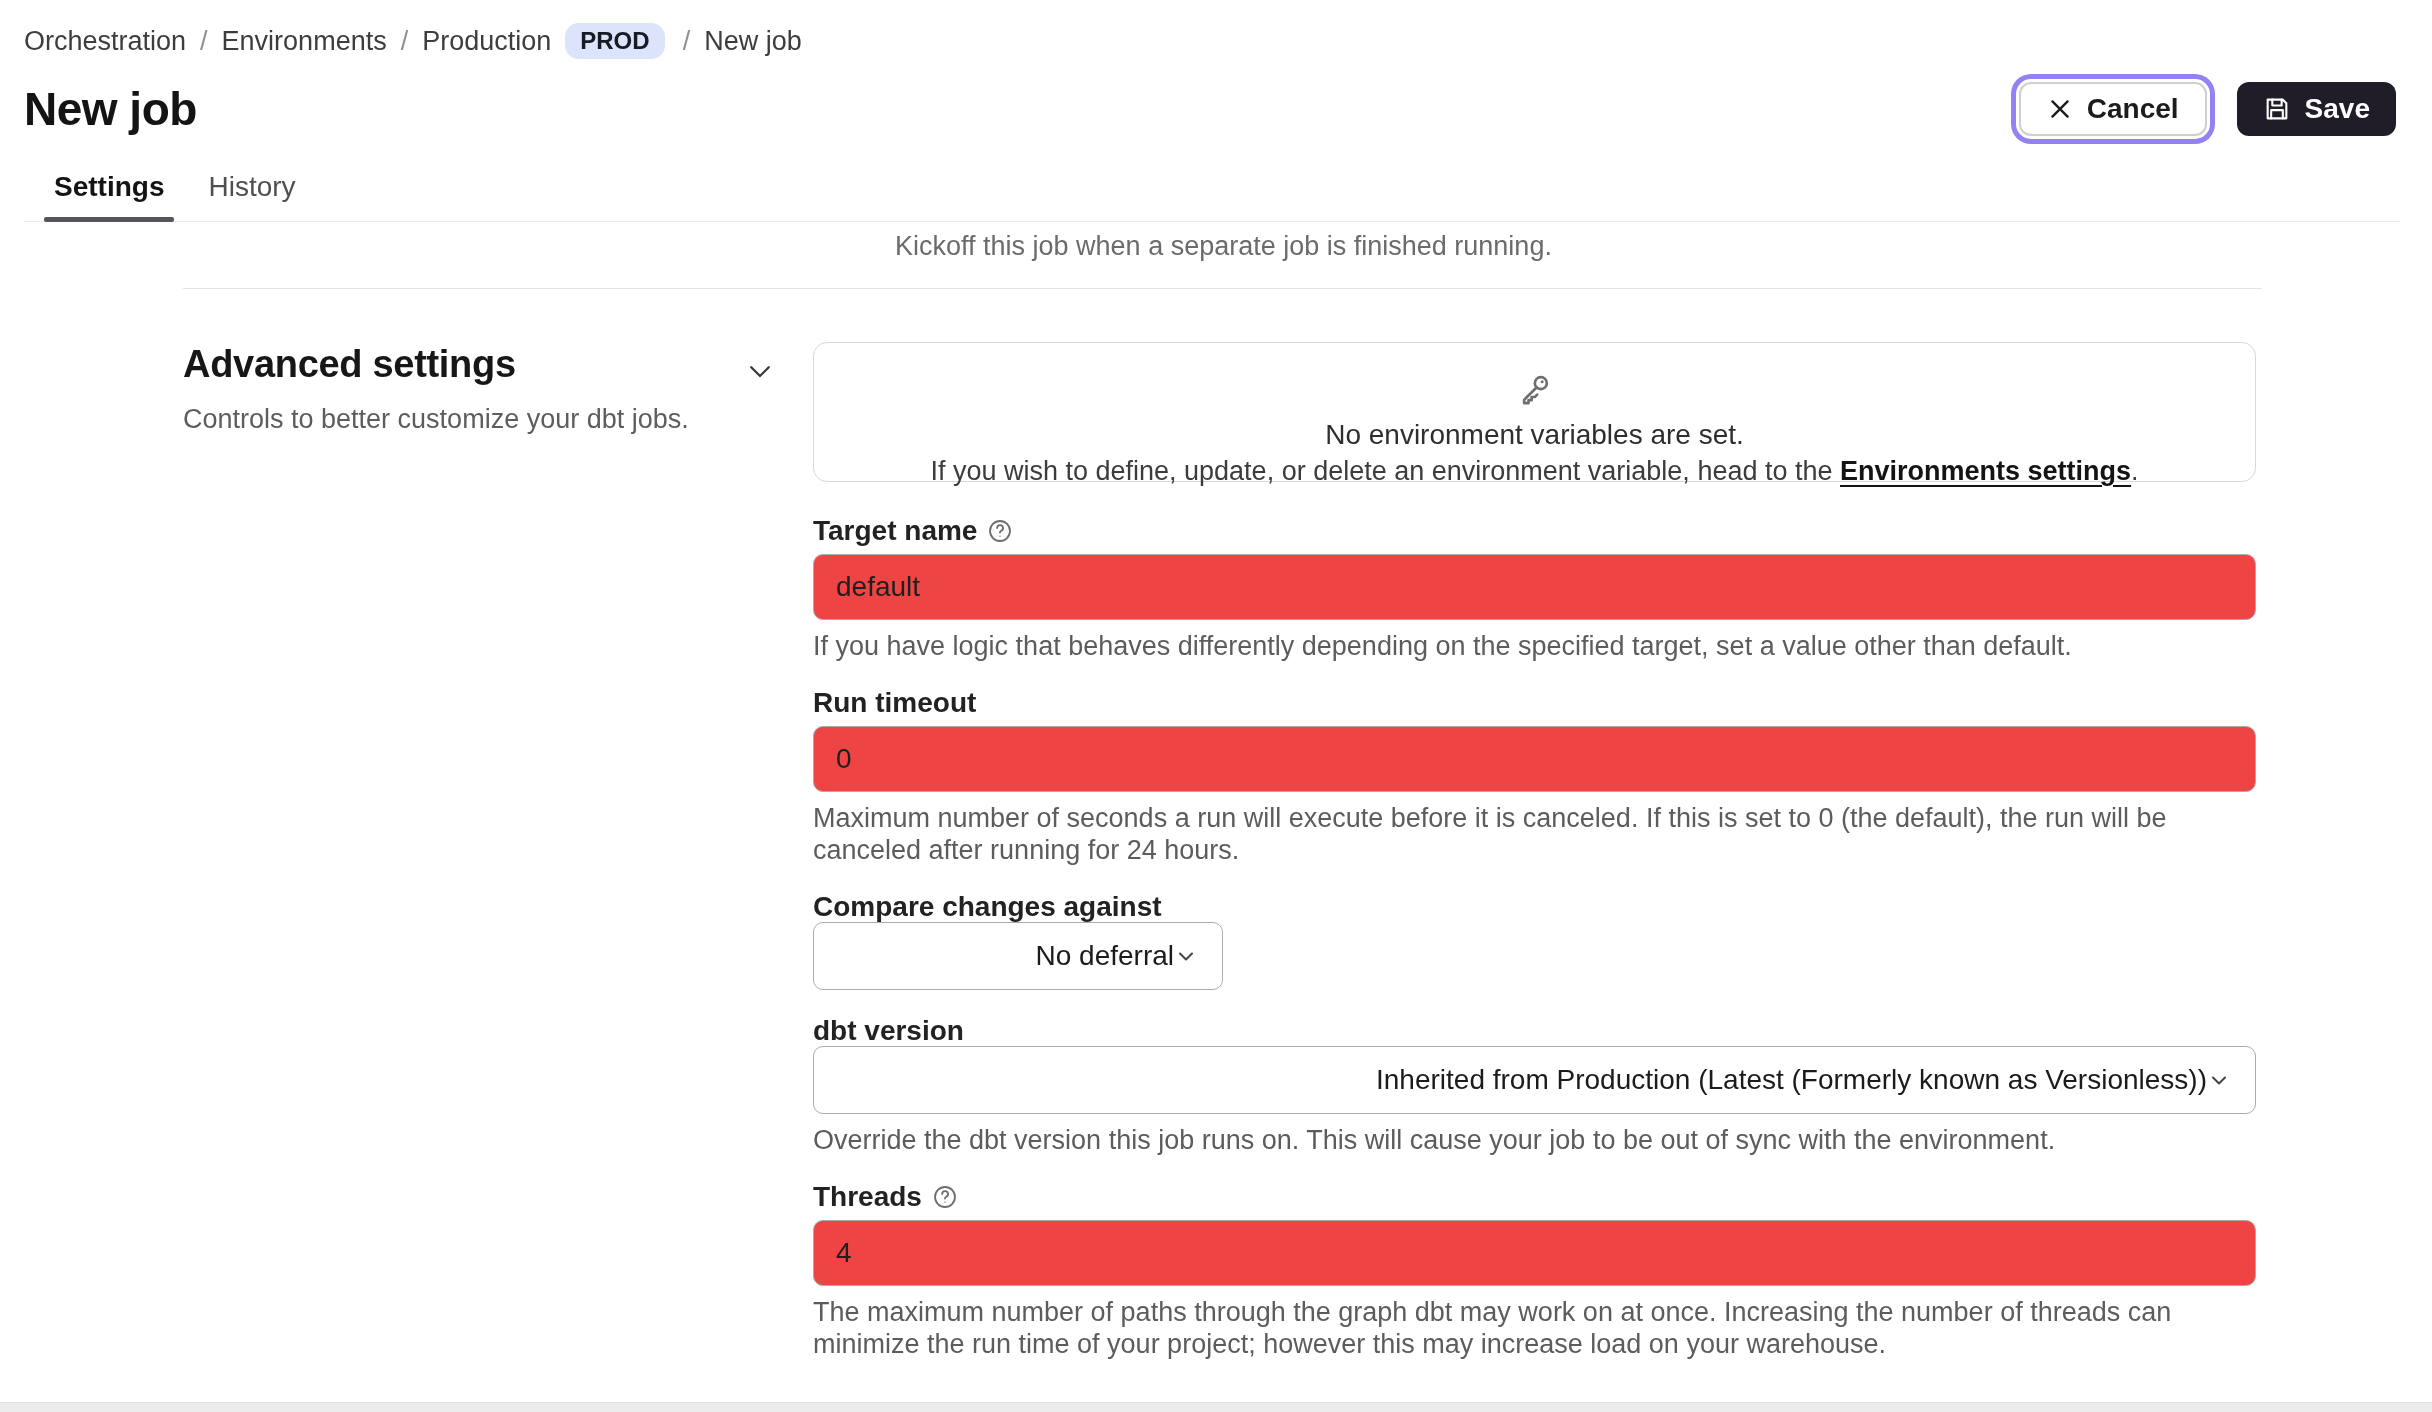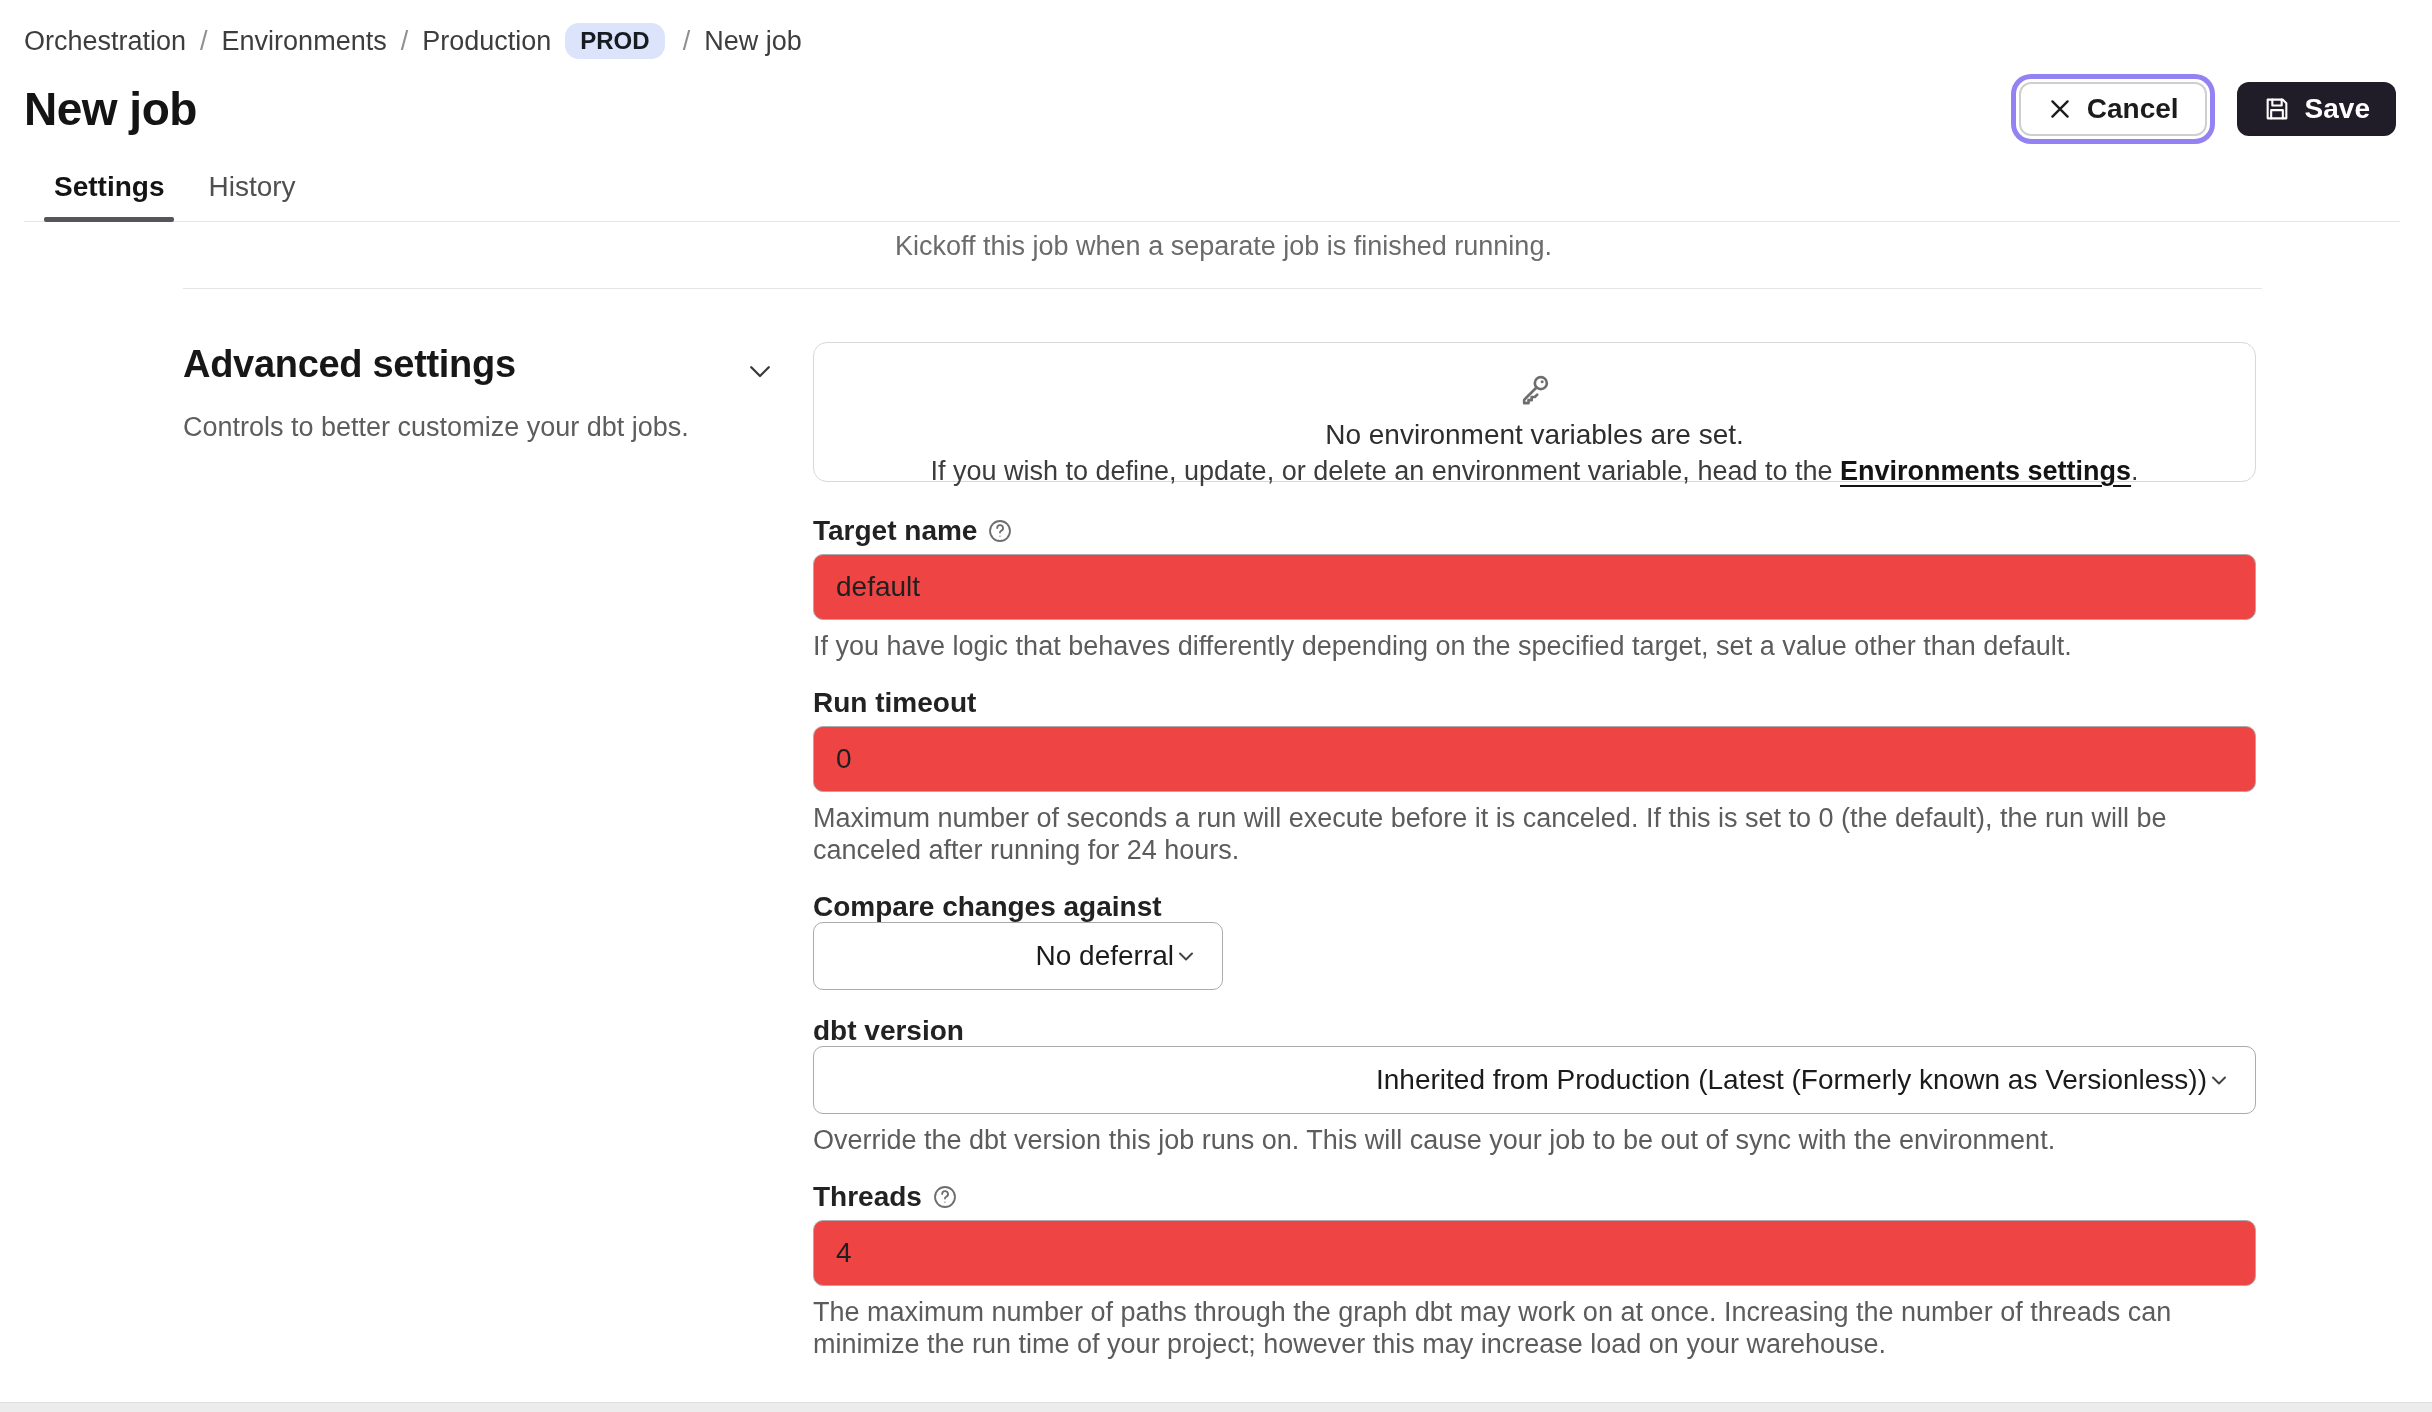--- a/index.html
+++ b/index.html
@@ -78,21 +78,21 @@
     font-size: 27px; color: #6b6b6b; line-height: 32px;
   }
   .divider {
     height: 1px; background: #e6e6e6;
     margin: 26px 170px 0 183px;
   }
 
   .section { display: flex; margin: 53px 176px 0 183px; }
   .section-left { width: 630px; position: relative; flex-shrink: 0; }
   .section-title { font-size: 38px; font-weight: 700; color: #171717; line-height: 44px; letter-spacing: -0.3px; }
-  .section-sub { margin-top: 24px; font-size: 27px; color: #5d5d5d; line-height: 34px; }
+  .section-sub { margin-top: 16px; font-size: 27px; color: #5d5d5d; line-height: 34px; }
   .collapse-chevron {
     position: absolute; top: 14px; right: 38px;
     width: 30px; height: 30px; cursor: pointer;
   }
   .section-right { flex: 1; }
 
   .env-card {
     border: 1px solid #d8d8d8; border-radius: 14px;
     height: 140px; padding-top: 26px; text-align: center;
   }

